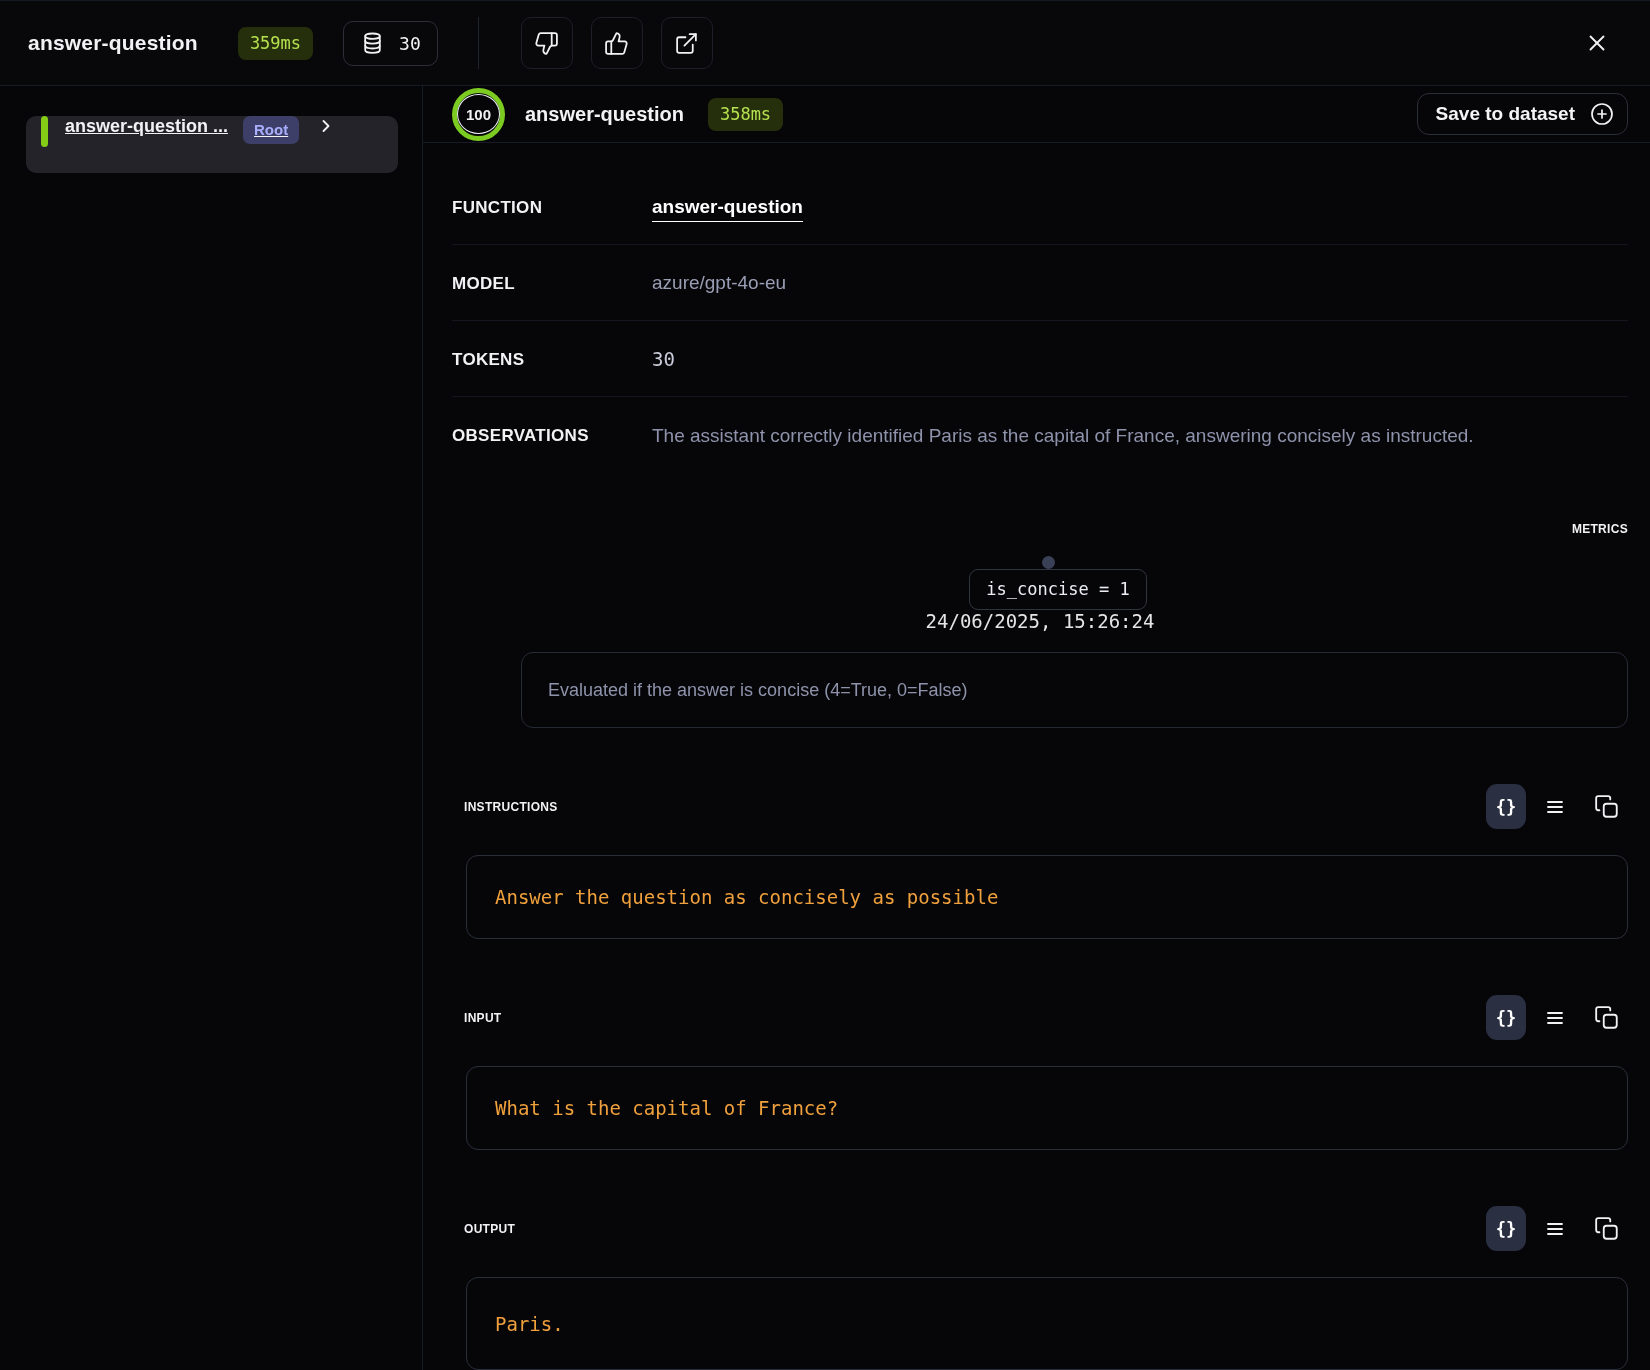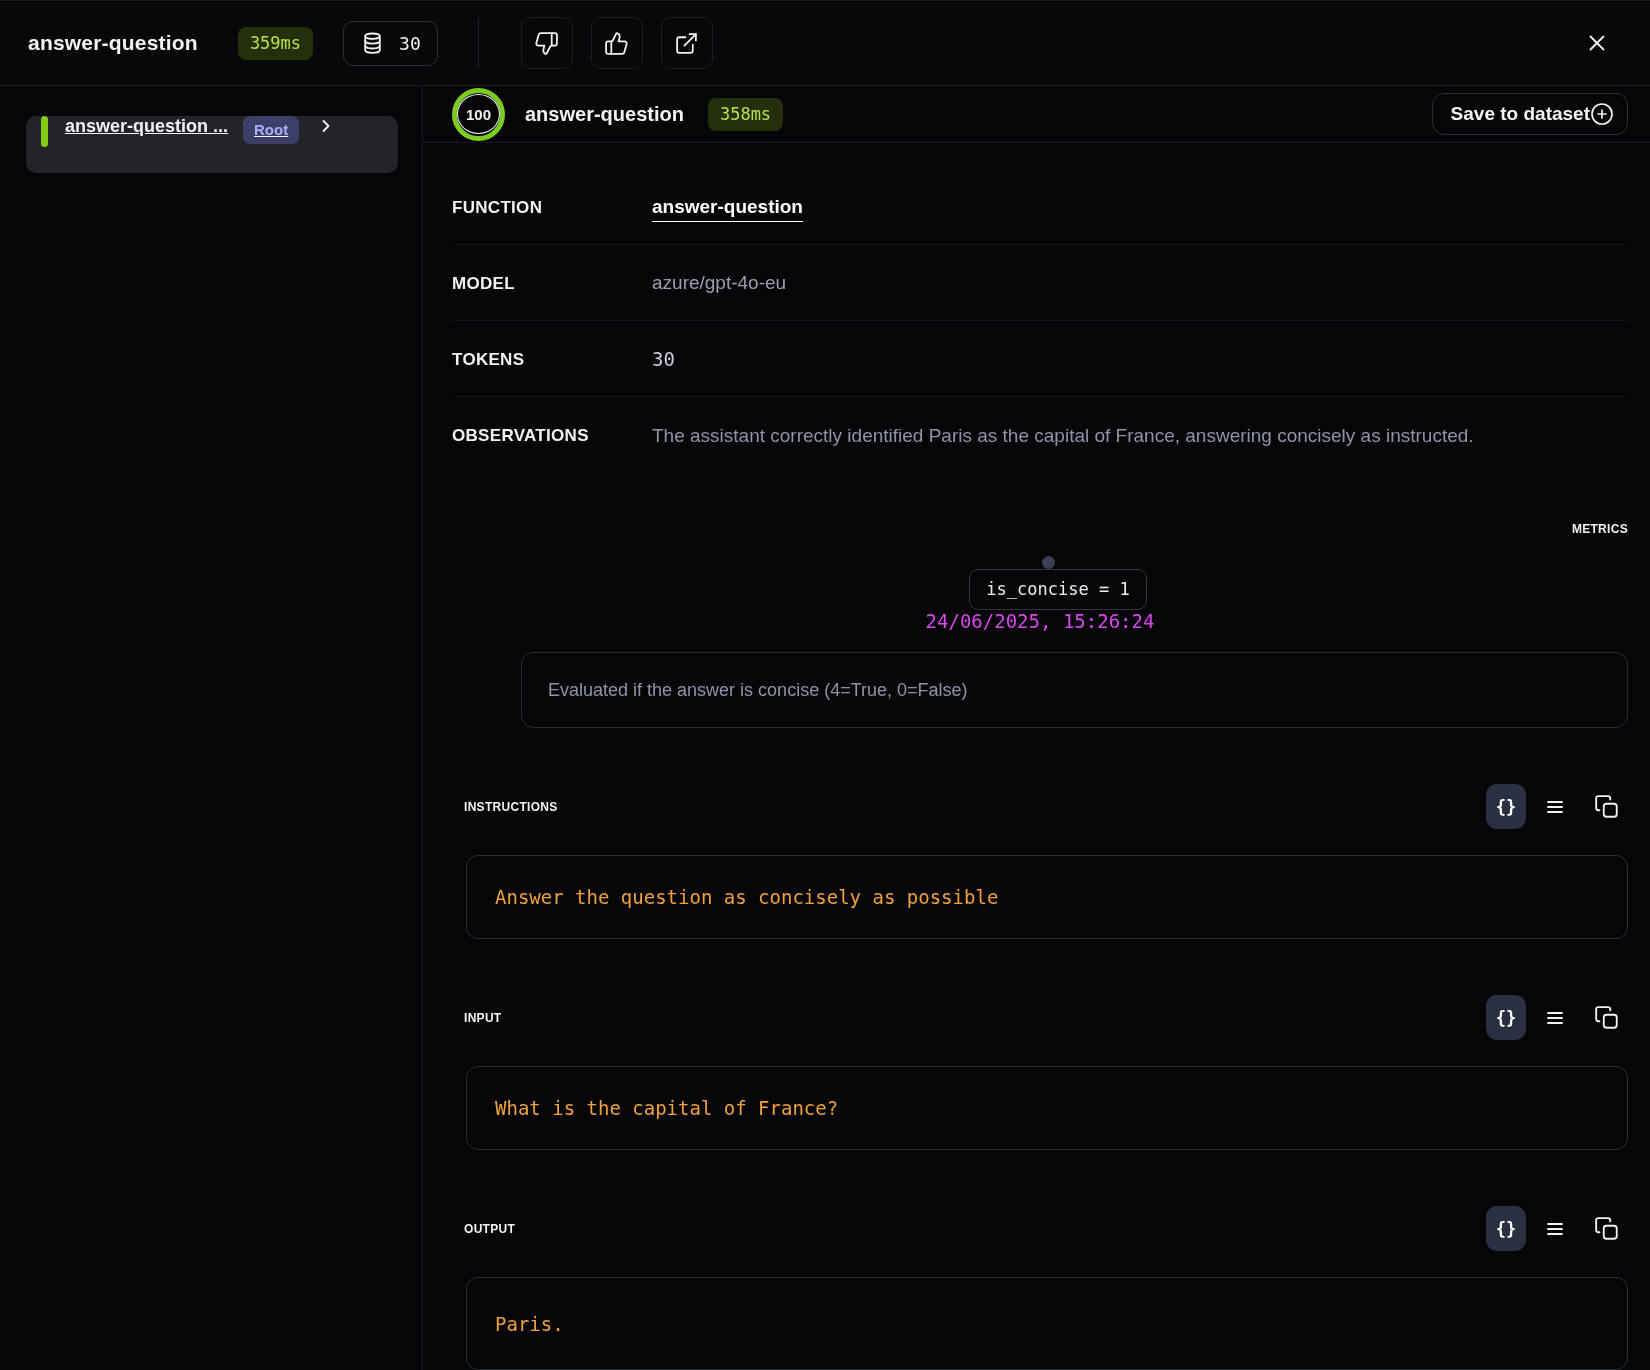--- a/index.html
+++ b/index.html
@@ -108,21 +108,21 @@
     width: 48px; height: 40px;
     border: 1px solid #eceff3;
     border-radius: 50%;
     display: flex; align-items: center; justify-content: center;
     font-size: 15px; font-weight: 600;
   }
   .mh-title { font-size: 20px; font-weight: 700; margin-left: 20px; }
   .main-header .badge-lime { margin-left: 24px; }
   .mh-spacer { flex: 1; }
   .save-btn {
-    display: flex; align-items: center; 
+    display: flex; align-items: center; gap: 15px;
     background: transparent;
     color: #f4f4f6;
     border: 1px solid #2b2e3b;
     border-radius: 12px;
     padding: 8px 13px 8px 18px;
     font-family: "Liberation Sans", sans-serif;
     font-size: 19px; font-weight: 600;
     cursor: pointer;
   }
 
@@ -145,21 +145,21 @@
   .metric-chip {
     margin-left: 36px;
     border: 1px solid #30343f;
     border-radius: 9px;
     padding: 9px 16px 10px;
     font-family: "DejaVu Sans Mono", monospace;
     font-size: 17px;
     color: #eceef4;
   }
   .metric-spacer { flex: 1; }
-  .metric-time { font-family: "DejaVu Sans Mono", monospace; font-size: 19px; color: #d946ef; }
+  .metric-time { font-family: "DejaVu Sans Mono", monospace; font-size: 19px; color: #e5e5e5; }
   .metric-desc {
     margin: 20px 0 0 69px;
     border: 1px solid #262a36;
     border-radius: 12px;
     height: 76px;
     display: flex; align-items: center;
     padding: 0 26px;
     color: #8e93ab;
     font-size: 18px;
   }

